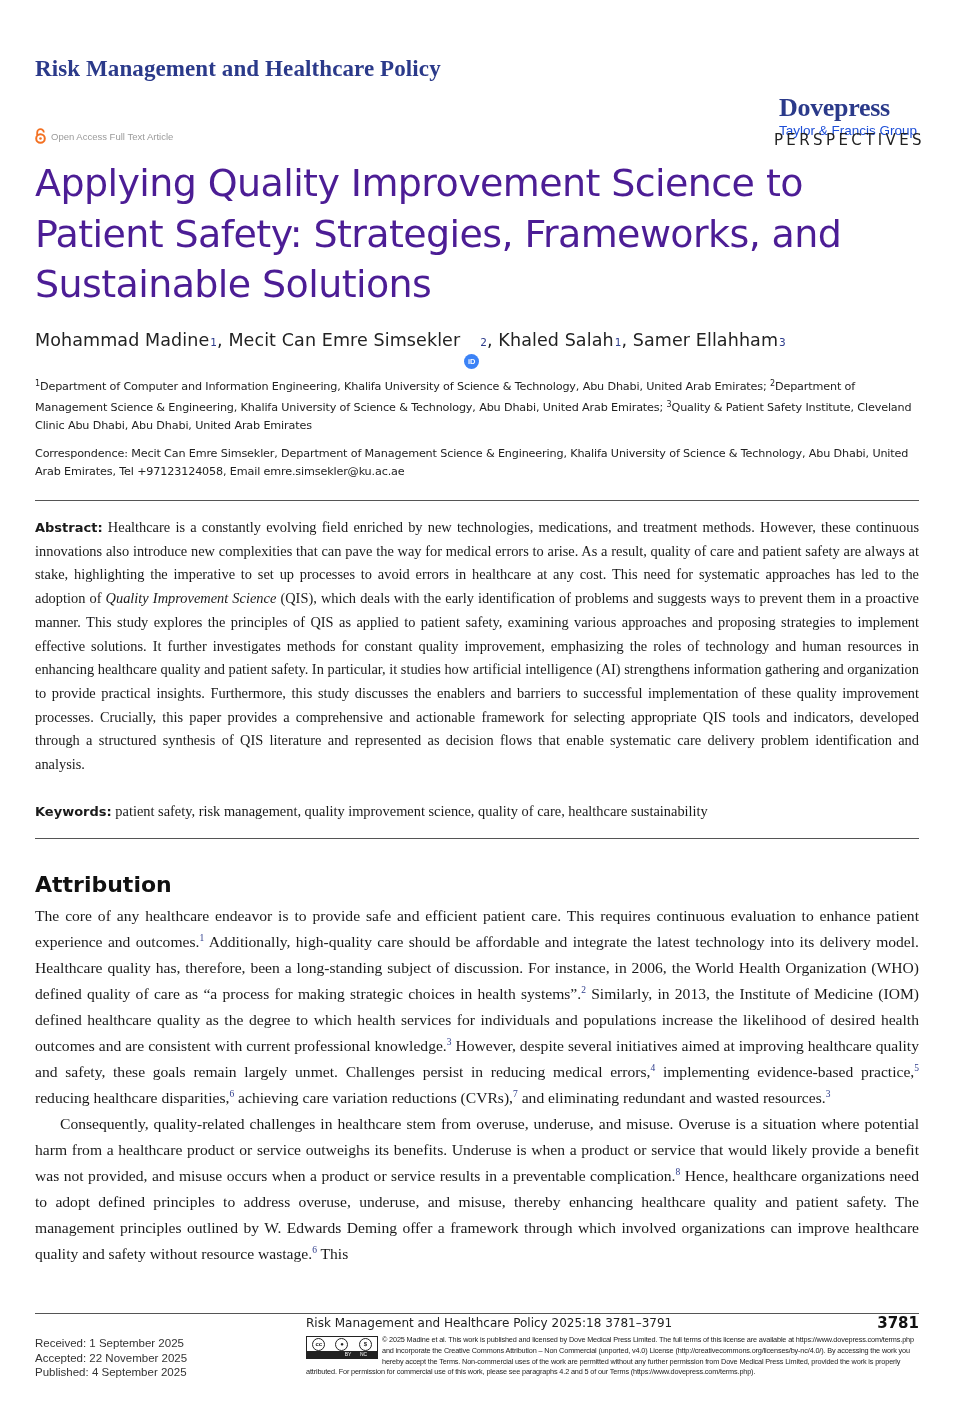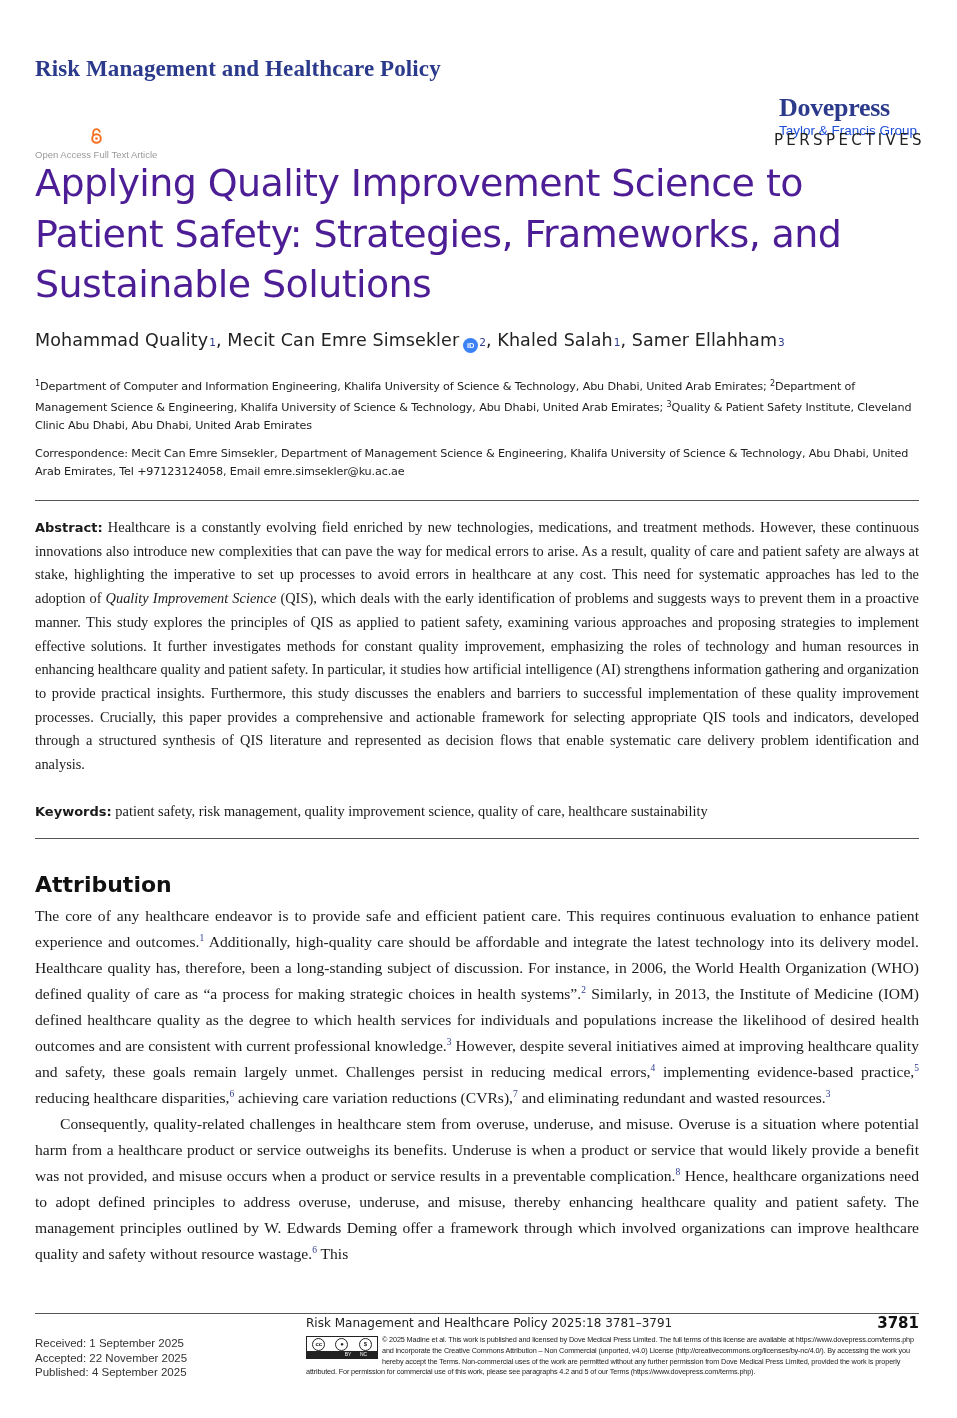--- a/index.html
+++ b/index.html
@@ -2,27 +2,27 @@
 <html><head>
 <meta charset="utf-8">
 <style>
   html, body { margin: 0; padding: 0; background: #ffffff; }
   body { width: 957px; height: 1418px; position: relative; overflow: hidden; color: #1a1a1a; }
   .abs { position: absolute; }
   .journal-title { left: 35px; top: 56px; font-family: "Liberation Serif", serif; font-weight: bold; font-size: 23px; color: #2b3a8a; letter-spacing: 0.1px; }
   .publisher { right: 40px; top: 50px; text-align: left; }
   .publisher-name { font-family: "Liberation Serif", serif; font-weight: bold; font-size: 26px; color: #2b3a8a; line-height: 28px; letter-spacing: -0.3px; margin-top: 44px; }
   .publisher-group { font-family: "Liberation Sans", sans-serif; font-size: 13.5px; color: #1d4ed8; line-height: 18px; }
-  .oa-row { left: 35px; top: 128px; display: flex; align-items: center; gap: 5px; flex-direction: column; }
+  .oa-row { left: 35px; top: 128px; display: flex; align-items: center; gap: 5px; }
   .oa-text { font-family: "Liberation Sans", sans-serif; font-size: 9.5px; color: #9a9a9a; }
   .section-type { right: 32px; top: 131px; font-family: "DejaVu Sans", sans-serif; font-size: 15px; letter-spacing: 3.4px; color: #222; }
   .article-title { left: 35px; top: 158px; width: 900px; font-family: "DejaVu Sans", sans-serif; font-size: 38px; line-height: 50.5px; color: #4c1d95; letter-spacing: -0.6px; }
   .authors { left: 35px; top: 330px; font-family: "DejaVu Sans", sans-serif; font-size: 17.5px; color: #222; display: flex; align-items: baseline; white-space: nowrap; letter-spacing: 0.1px; }
   .authors sup { font-size: 10.5px; color: #2b3a8a; vertical-align: 7px; margin-left: 1px; }
-  .orcid { display: inline-block; width: 15px; height: 15px; border-radius: 50%; background: #3b82f6; color: #fff; font-size: 7.5px; font-weight: bold; text-align: center; line-height: 15px; margin-left: 4px; position: relative; top: 2px; font-family: "Liberation Sans", sans-serif; }
+  .orcid { display: inline-block; width: 15px; height: 15px; border-radius: 50%; background: #3b82f6; color: #fff; font-size: 7.5px; font-weight: bold; text-align: center; line-height: 15px; margin-left: 4px; position: relative; top: 18px; font-family: "Liberation Sans", sans-serif; }
   .affil { left: 35px; top: 375px; width: 890px; font-family: "DejaVu Sans", sans-serif; font-size: 11.2px; line-height: 18px; color: #222; letter-spacing: -0.15px; }
   .affil sup { font-size: 8px; vertical-align: 4px; }
   .corr { left: 35px; top: 445px; width: 890px; font-family: "DejaVu Sans", sans-serif; font-size: 11.2px; line-height: 18px; color: #222; letter-spacing: -0.15px; }
   .rule { left: 35px; width: 884px; height: 1px; background: #555; }
   .abstract { left: 35px; top: 516px; width: 884px; font-family: "Liberation Serif", serif; font-size: 14.4px; line-height: 23.7px; text-align: justify; color: #1a1a1a; }
   .abstract b, .keywords b { font-family: "DejaVu Sans", sans-serif; font-size: 13px; font-weight: bold; }
   .keywords { left: 35px; top: 800px; width: 884px; font-family: "Liberation Serif", serif; font-size: 14.4px; line-height: 23.7px; color: #1a1a1a; }
   .intro-heading { left: 35px; top: 872px; font-family: "DejaVu Sans", sans-serif; font-weight: bold; font-size: 22px; color: #111; }
   .body-text { left: 35px; top: 903px; width: 884px; font-family: "Liberation Serif", serif; font-size: 15.6px; line-height: 26px; text-align: justify; color: #1a1a1a; }
   .body-text p { margin: 0; }
@@ -55,21 +55,21 @@
     <circle cx="5.5" cy="10.5" r="1.3" fill="#f37021"></circle>
   </svg>
   <span class="oa-text">Open Access Full Text Article</span>
 </div>
 
 <div class="abs section-type">PERSPECTIVES</div>
 
 <h1 class="abs article-title" style="margin:0;font-weight:normal;">Applying Quality Improvement Science to Patient Safety: Strategies, Frameworks, and Sustainable Solutions</h1>
 
 <div class="abs authors">
-  <span>Mohammad Quality</span>
+  <span>Mohammad Madine</span>
     <sup>1</sup>
     <span>,&nbsp;</span>
   <span>Mecit Can Emre Simsekler</span>
     <span class="orcid">iD</span>
     <sup>2</sup>
     <span>,&nbsp;</span>
   <span>Khaled Salah</span>
     <sup>1</sup>
     <span>,&nbsp;</span>
   <span>Samer Ellahham</span>

